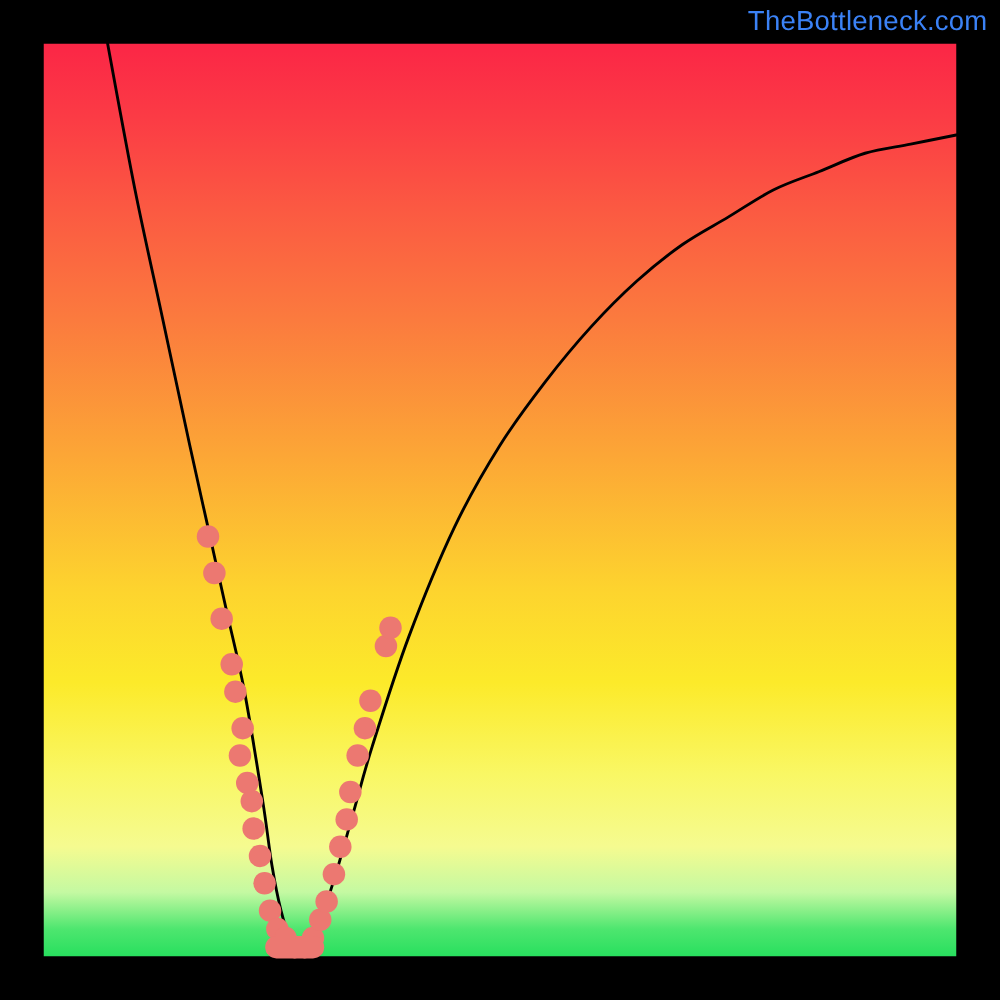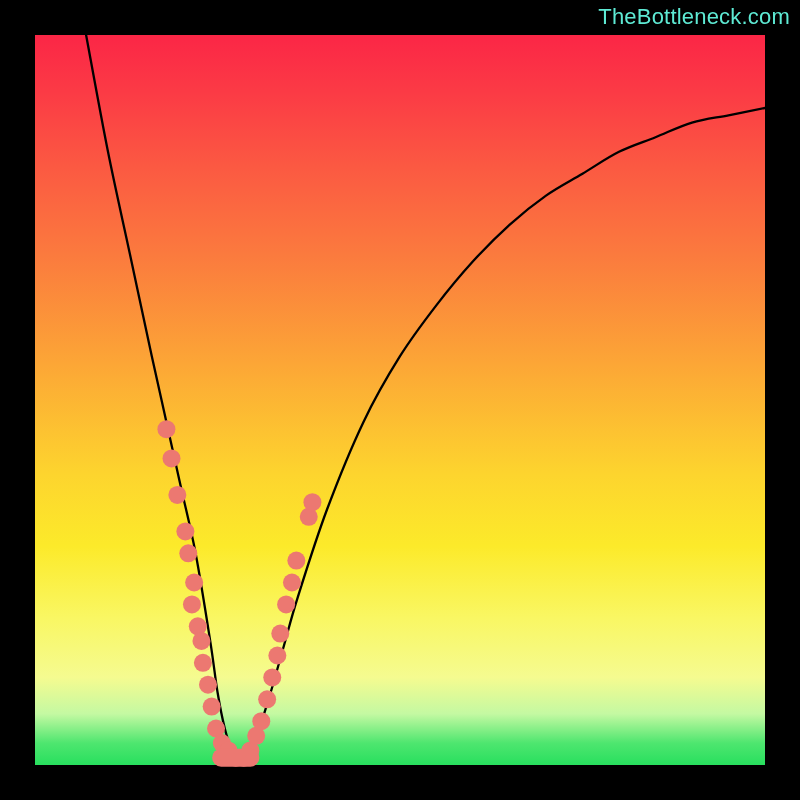--- a/index.html
+++ b/index.html
@@ -16,21 +16,21 @@
     left: 0;
     top: 0;
     width: 800px;
     height: 800px;
     background: #000;
   }
   .watermark {
     position: absolute;
     top: 4px;
     right: 10px;
-    color: #5eead4;
+    color: #3b82f6;
     font-size: 22px;
     font-weight: 500;
     z-index: 10;
     letter-spacing: 0.2px;
   }
   .plot-area {
     position: absolute;
     left: 35px;
     top: 35px;
     width: 730px;

